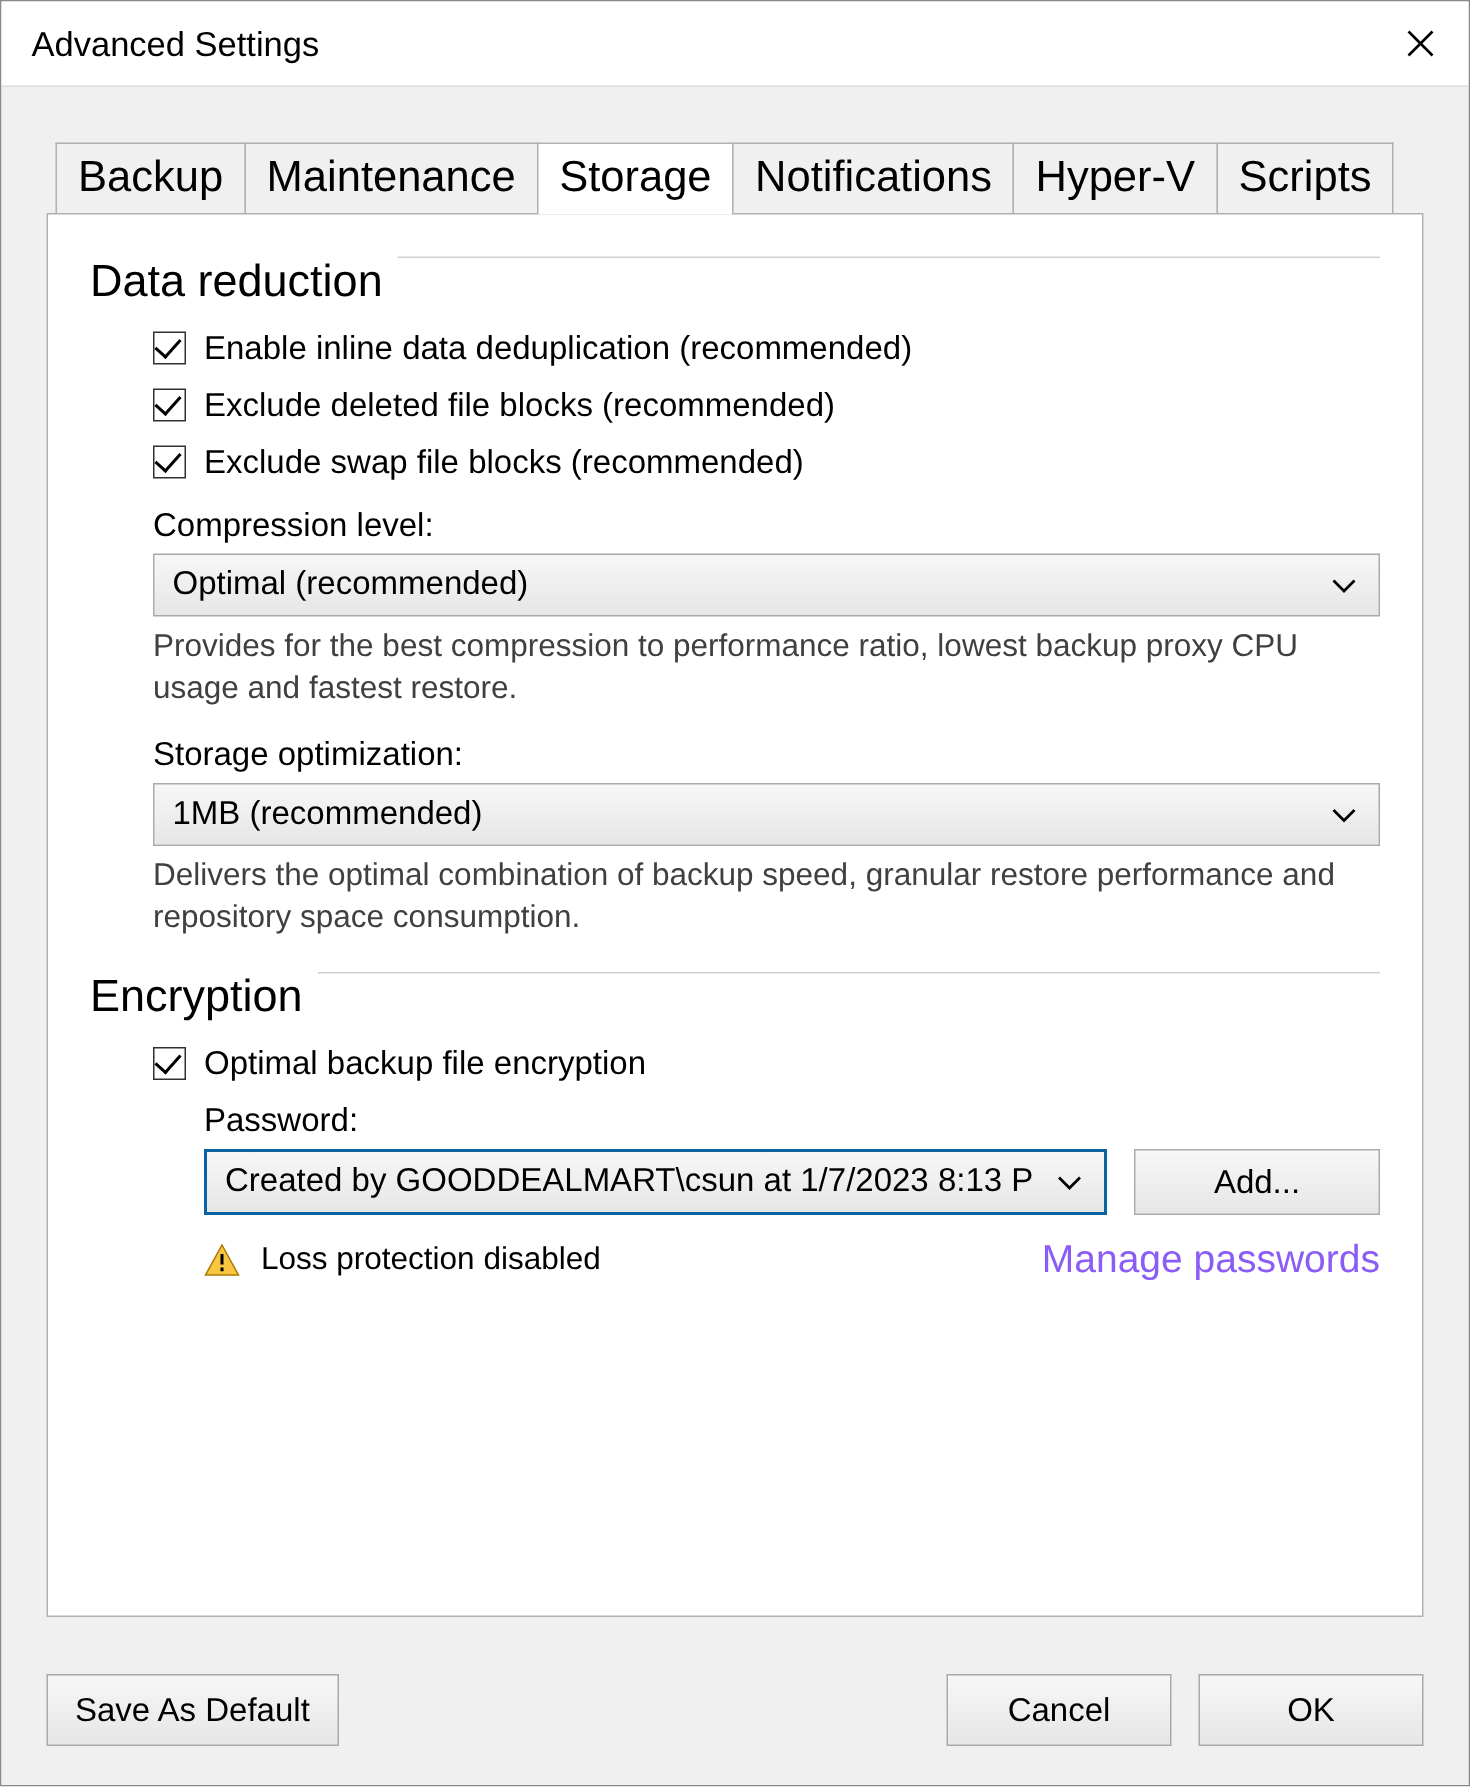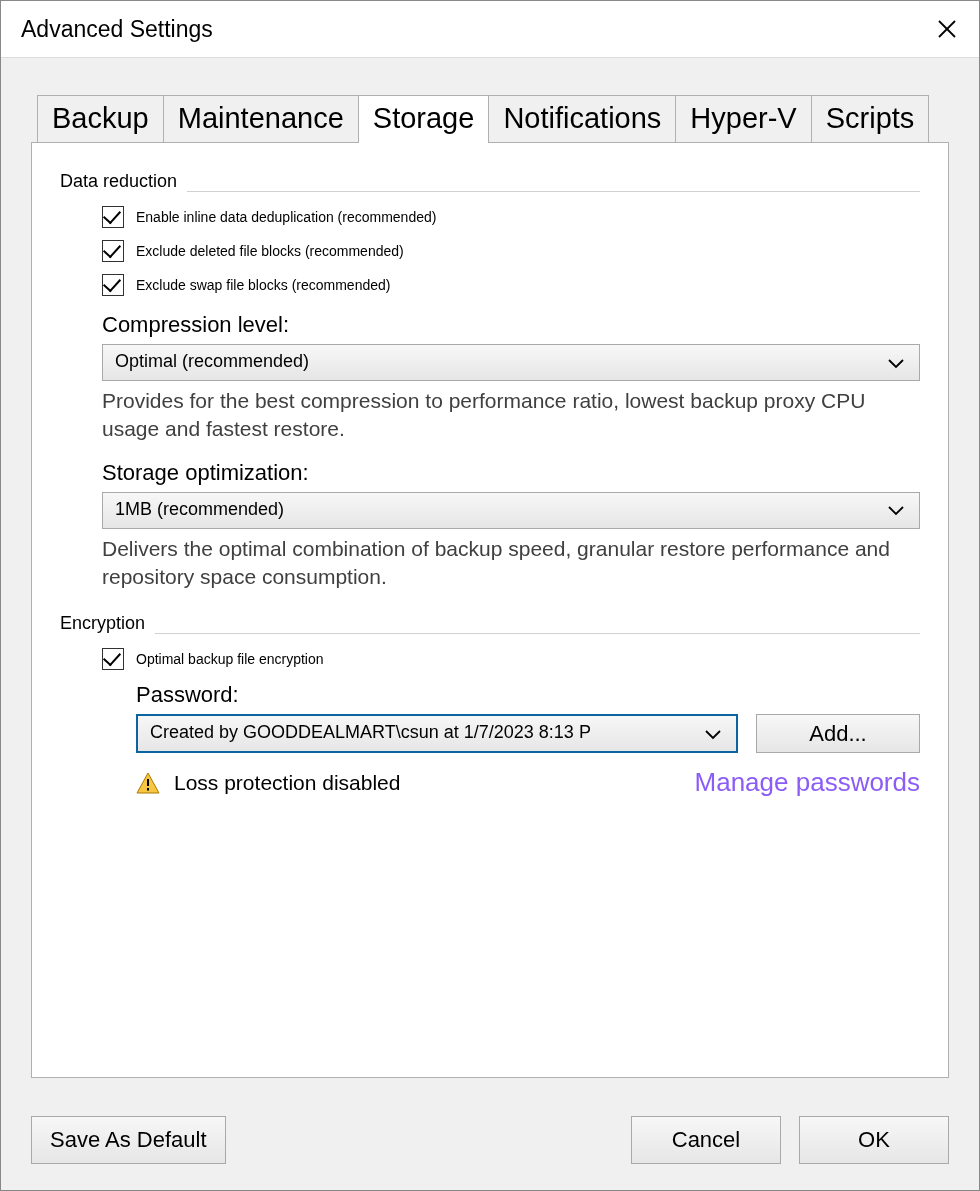--- a/index.html
+++ b/index.html
@@ -58,34 +58,34 @@
     z-index:2;
   }
   .tabpanel {
     flex:1;
     background:#fff;
     border:1px solid #b0b0b0;
     padding: 28px 28px 20px 28px;
     position:relative;
   }
   .group-label {
-    font-size:18px;
+    font-size:30px;
     color:#000;
     display:flex;
-    align-items:flex-end;
+    align-items:flex-start;
     margin-bottom:14px;
   }
   .group-label .line {
     flex:1; height:1px; background:#d0d0d0; margin-left:10px;
   }
   .indent { padding-left:42px; }
   .checkbox-row {
     display:flex; align-items:center; gap:12px;
     margin-bottom:12px;
-    font-size:14px;
+    font-size:22px;
   }
   .checkbox {
     width:22px; height:22px;
     border:1.6px solid #323130;
     background:#fff;
     position:relative;
     flex-shrink:0;
   }
   .checkbox.checked::after {
     content:"";
@@ -96,21 +96,21 @@
     border-width:0 2.4px 2.4px 0;
     transform:rotate(42deg);
   }
   .field-label { font-size:22px; margin-top:16px; margin-bottom:6px; }
   .dropdown {
     position:relative;
     width:100%;
     background:linear-gradient(#f7f7f7,#e6e6e6);
     border:1px solid #a9a9a9;
     padding:6px 40px 8px 12px;
-    font-size:18px;
+    font-size:22px;
     cursor:pointer;
   }
   .dropdown .chevron {
     position:absolute; right:14px; top:50%; transform:translateY(-50%);
   }
   .dropdown.selected {
     border:2px solid #0a64a0;
   }
   .hint {
     font-size:21px;

